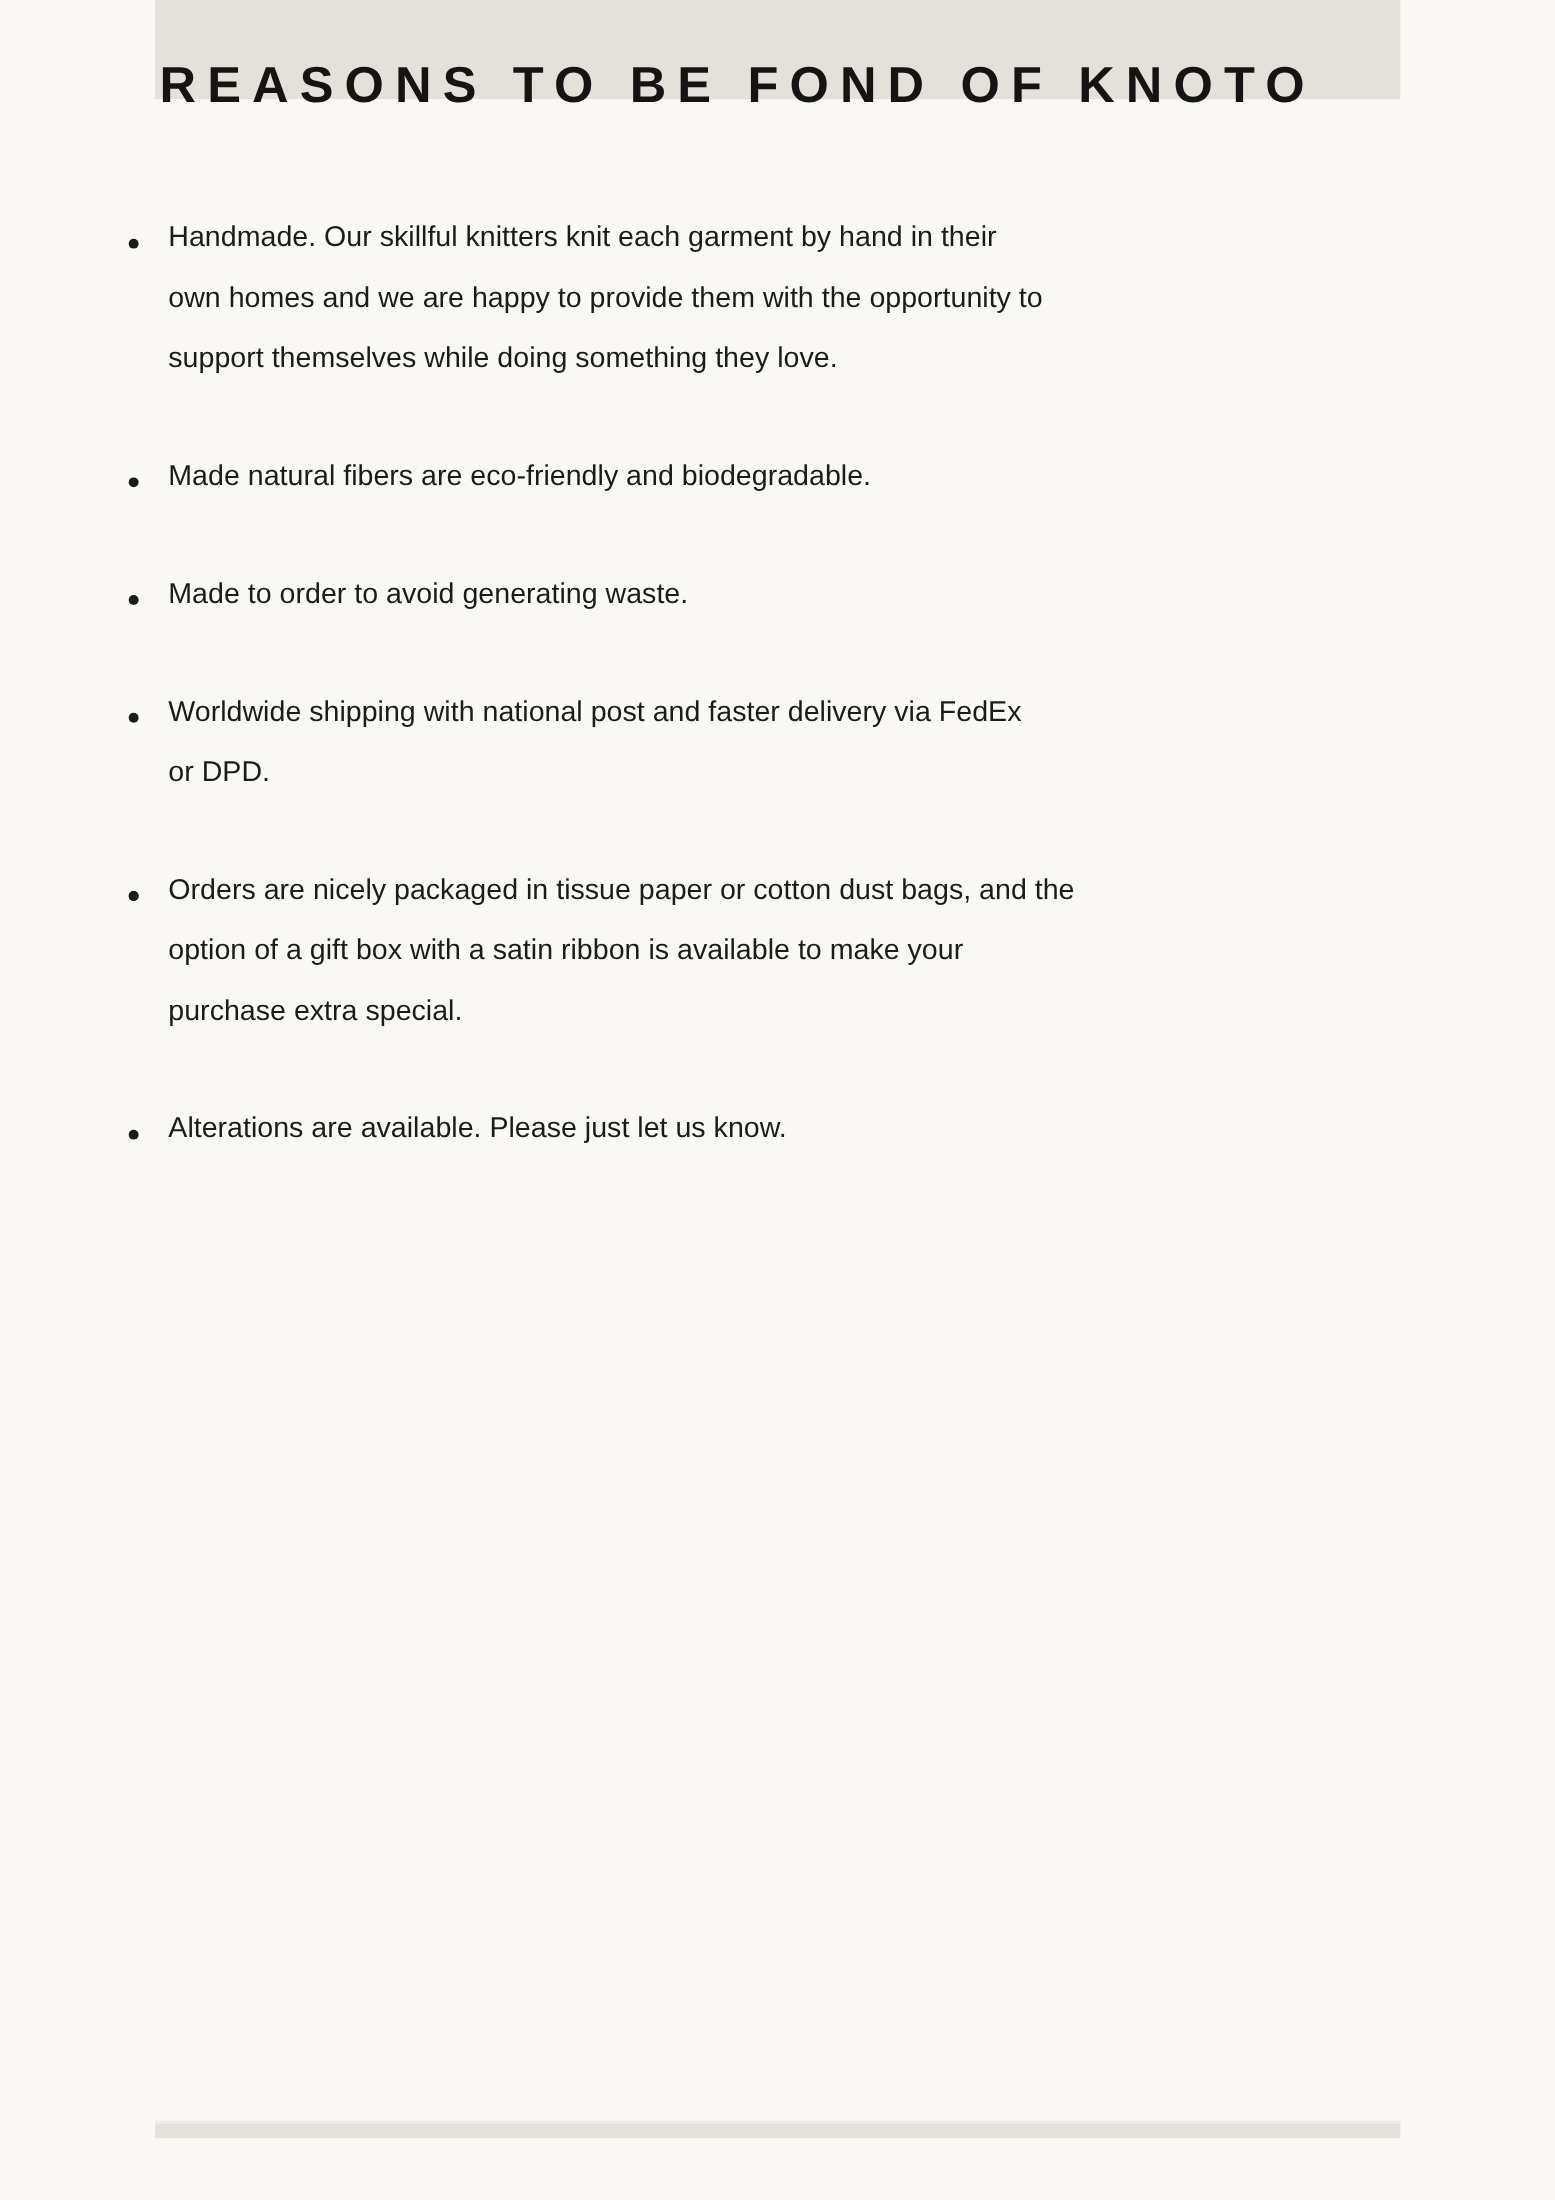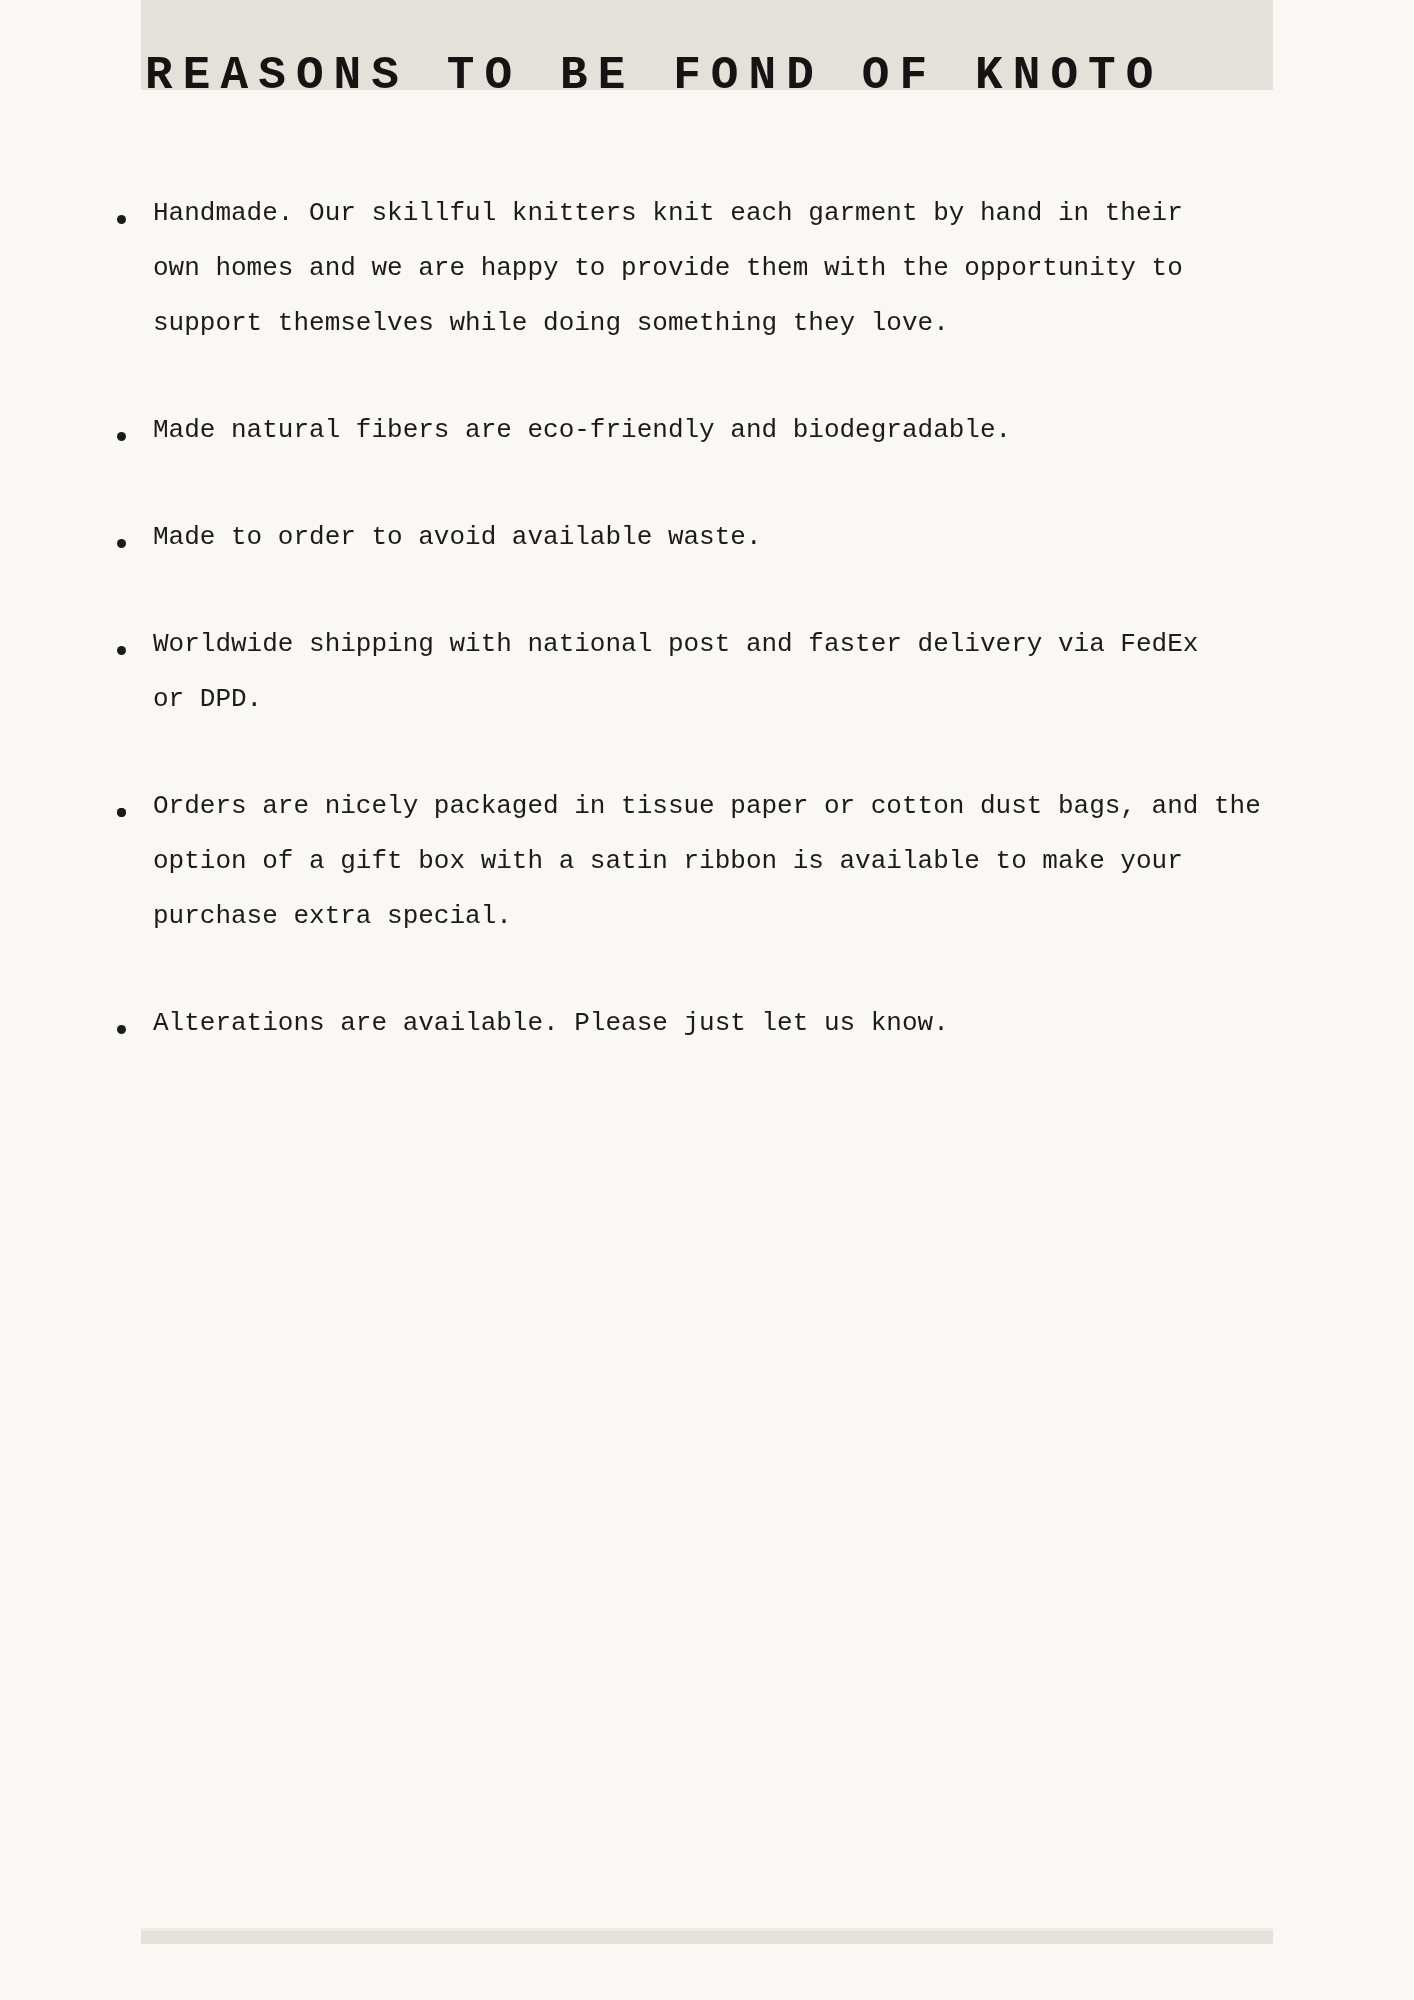--- a/index.html
+++ b/index.html
@@ -10,21 +10,21 @@
     --heading: #151413;
   }
   * { margin: 0; padding: 0; box-sizing: border-box; }
   html, body { background: var(--background); }
   .page {
     position: relative;
     width: 1414px;
     height: 1944px;
     background: var(--background);
     overflow: hidden;
-    font-family: Liberation Mono, monospace;
+    font-family: Liberation Sans, sans-serif;
     color: var(--text);
   }
   .band {
     position: absolute;
     left: 141px;
     width: 1132px;
     background: var(--band);
   }
   .band-top { top: 0; height: 90px; }
   .band-bottom { top: 1928px; height: 72px; border-top: 3px solid var(--band-edge); }
@@ -81,21 +81,21 @@
         <span class="reason-text">Handmade. Our skillful knitters knit each garment by hand in their
 own homes and we are happy to provide them with the opportunity to
 support themselves while doing something they love.</span>
       </li>
       <li class="reason">
         <span class="dot"></span>
         <span class="reason-text">Made natural fibers are eco-friendly and biodegradable.</span>
       </li>
       <li class="reason">
         <span class="dot"></span>
-        <span class="reason-text">Made to order to avoid available waste.</span>
+        <span class="reason-text">Made to order to avoid generating waste.</span>
       </li>
       <li class="reason">
         <span class="dot"></span>
         <span class="reason-text">Worldwide shipping with national post and faster delivery via FedEx
 or DPD.</span>
       </li>
       <li class="reason">
         <span class="dot"></span>
       </li>
       <li class="reason">

